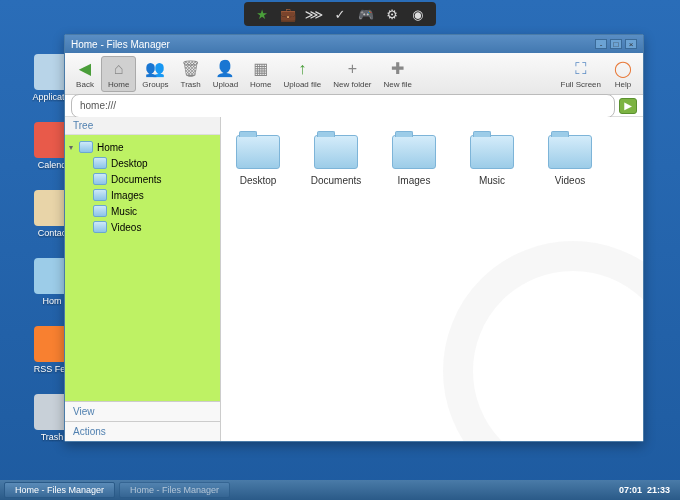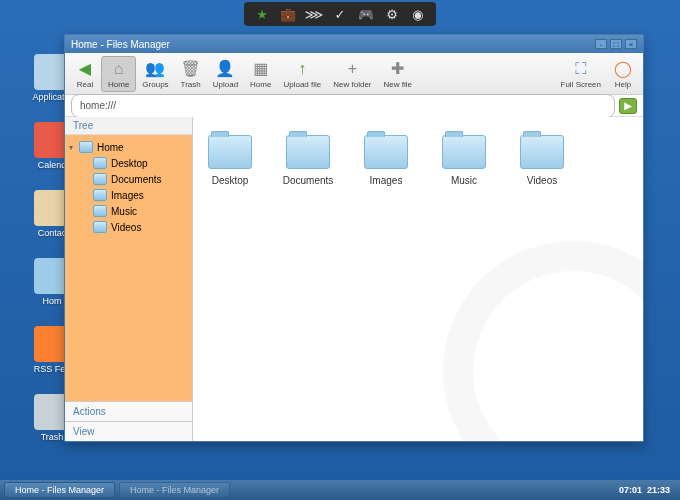--- a/index.html
+++ b/index.html
@@ -31,21 +31,21 @@
 
 
 .addressbar { height: 22px; display: flex; align-items: center; padding: 0 6px; gap: 4px; border-bottom: 1px solid #ddd; }
 .address-input { flex: 1; height: 24px; border: 1px solid #bbb; border-radius: 8px; padding: 0 8px; font-size: 10px; color: #555; }
 .go-btn { width: 18px; height: 16px; background: #7cb342; border-radius: 3px; display: flex; align-items: center; justify-content: center; color: #fff; font-size: 10px; cursor: pointer; border: 1px solid #5a9030; }
 
 
 .window-body { flex: 1; display: flex; overflow: hidden; }
 
 
-.sidebar { width: 128px; border-right: 1px solid #ccc; display: flex; flex-direction: column; background: #fdba74; }
+.sidebar { width: 156px; border-right: 1px solid #ccc; display: flex; flex-direction: column; background: #bef264; }
 .sidebar-header { font-size: 10px; color: #5080b0; padding: 3px 8px; border-bottom: 1px solid #ddd; background: #f2f2f2; }
 .tree { flex: 1; padding: 4px; overflow: auto; font-size: 10px; }
 .tree-item { display: flex; align-items: center; padding: 2px 0; cursor: pointer; }
 .tree-item .expand { width: 10px; font-size: 8px; color: #666; }
 .folder-icon { width: 14px; height: 12px; background: linear-gradient(180deg, #cde8f8 0%, #8cc4e8 100%); border: 1px solid #6ba8d0; border-radius: 2px; margin-right: 4px; }
 .tree-children { padding-left: 14px; }
 .sidebar-section { border-top: 1px solid #ccc; padding: 4px 8px; font-size: 10px; color: #5080b0; background: #f8f8f8; cursor: pointer; }
 
 
 .content { flex: 1; padding: 18px 10px; display: flex; gap: 24px; align-items: flex-start; background: #fff; position: relative; overflow: hidden; }
@@ -109,21 +109,21 @@
       <div class="titlebar-btn">-</div>
       <div class="titlebar-btn">□</div>
       <div class="titlebar-btn">×</div>
     </div>
   </div>
 
   <div class="toolbar">
     <div id="toolbar-left" style="display: flex;">
         <div class="tool-btn">
           <div class="tool-icon" style="color:#4a9e3a">◀</div>
-          <div class="tool-label">Real</div>
+          <div class="tool-label">Back</div>
         </div>
         <div class="tool-btn active">
           <div class="tool-icon" style="color:#888">⌂</div>
           <div class="tool-label">Home</div>
         </div>
         <div class="tool-btn">
           <div class="tool-icon" style="color:#333">👥</div>
           <div class="tool-label">Groups</div>
         </div>
         <div class="tool-btn">
@@ -200,22 +200,22 @@
               <span>Music</span>
             </div>
             <div class="tree-item">
               <span class="expand"></span>
               <div class="folder-icon"></div>
               <span>Videos</span>
             </div>
           </div>
       </div>
       <div id="sidebar-sections">
+          <div class="sidebar-section">View</div>
           <div class="sidebar-section">Actions</div>
-          <div class="sidebar-section">View</div>
         </div>
     </div>
 
     <div class="content" id="content-folders">
         <div class="folder-item">
           <div class="folder-big"></div>
           <div class="folder-label">Desktop</div>
         </div>
         <div class="folder-item">
           <div class="folder-big"></div>

